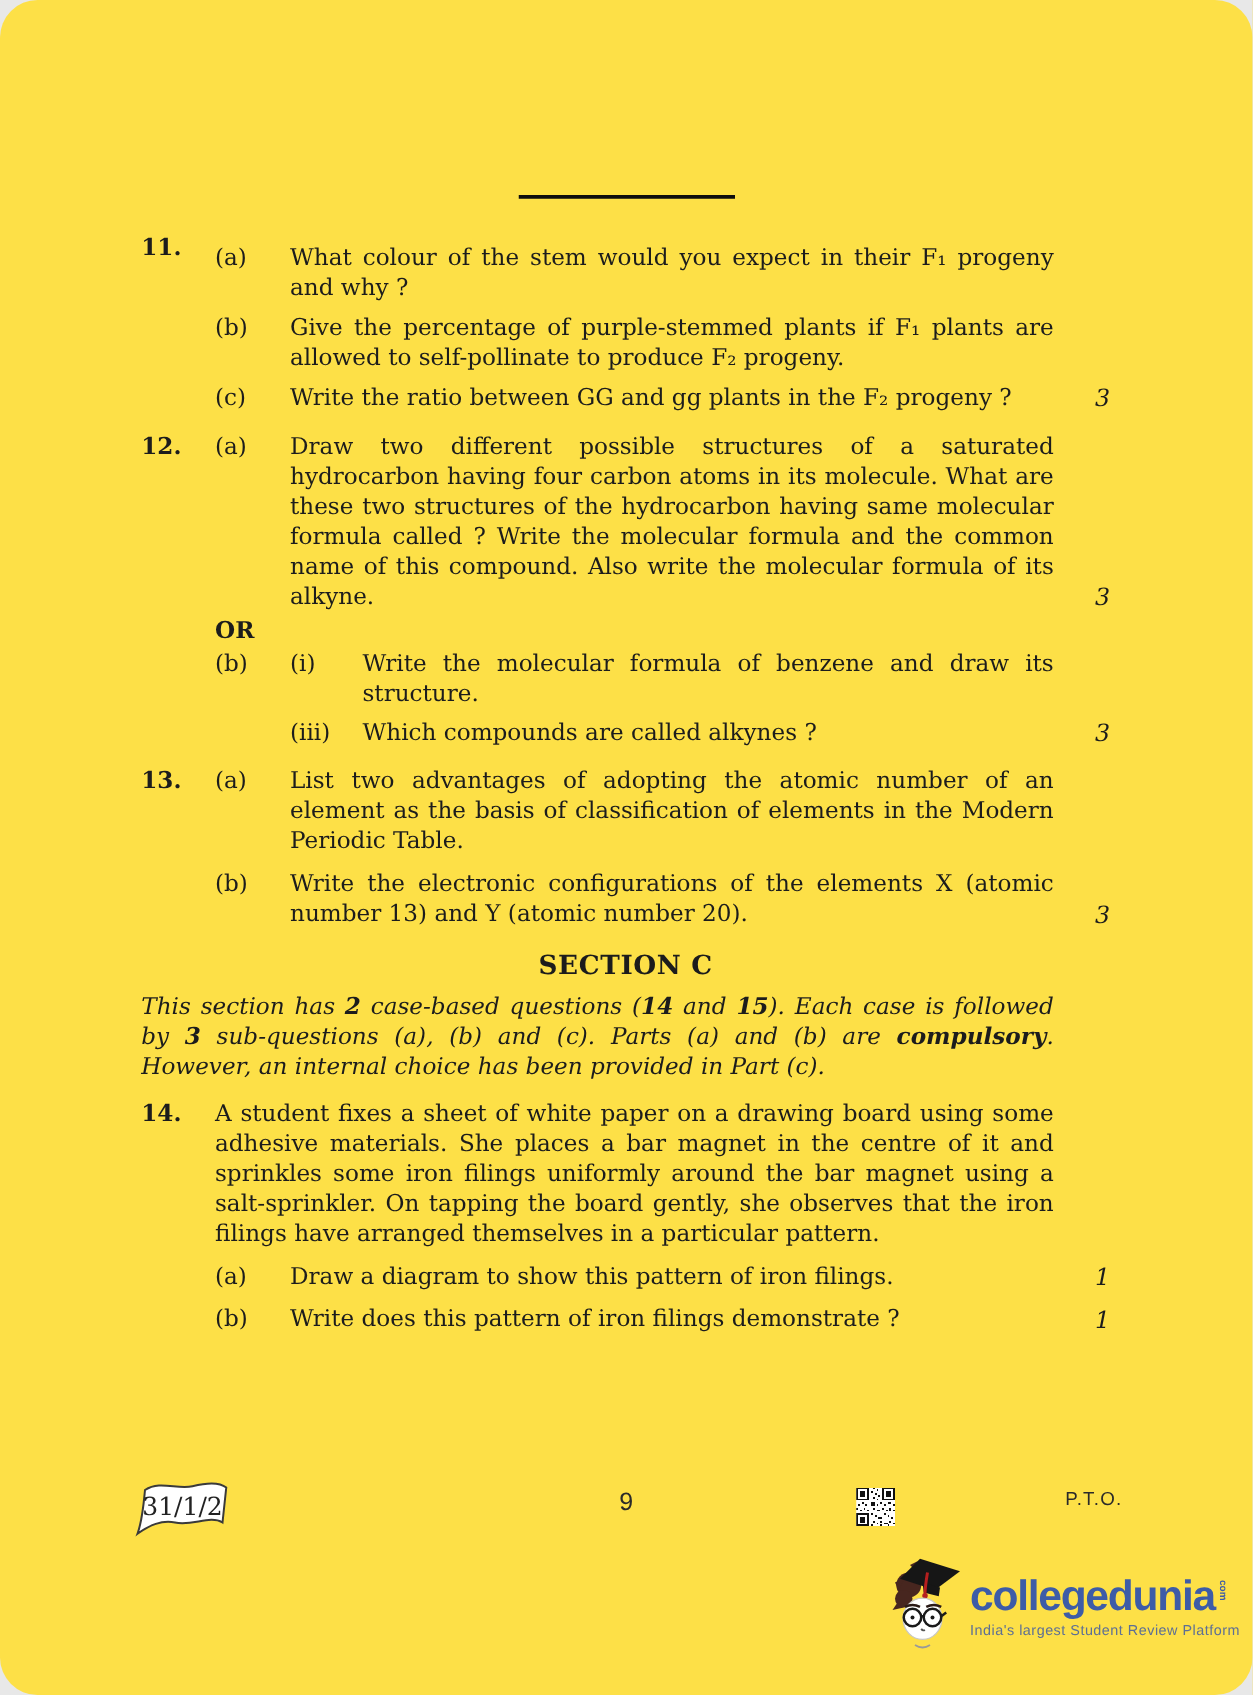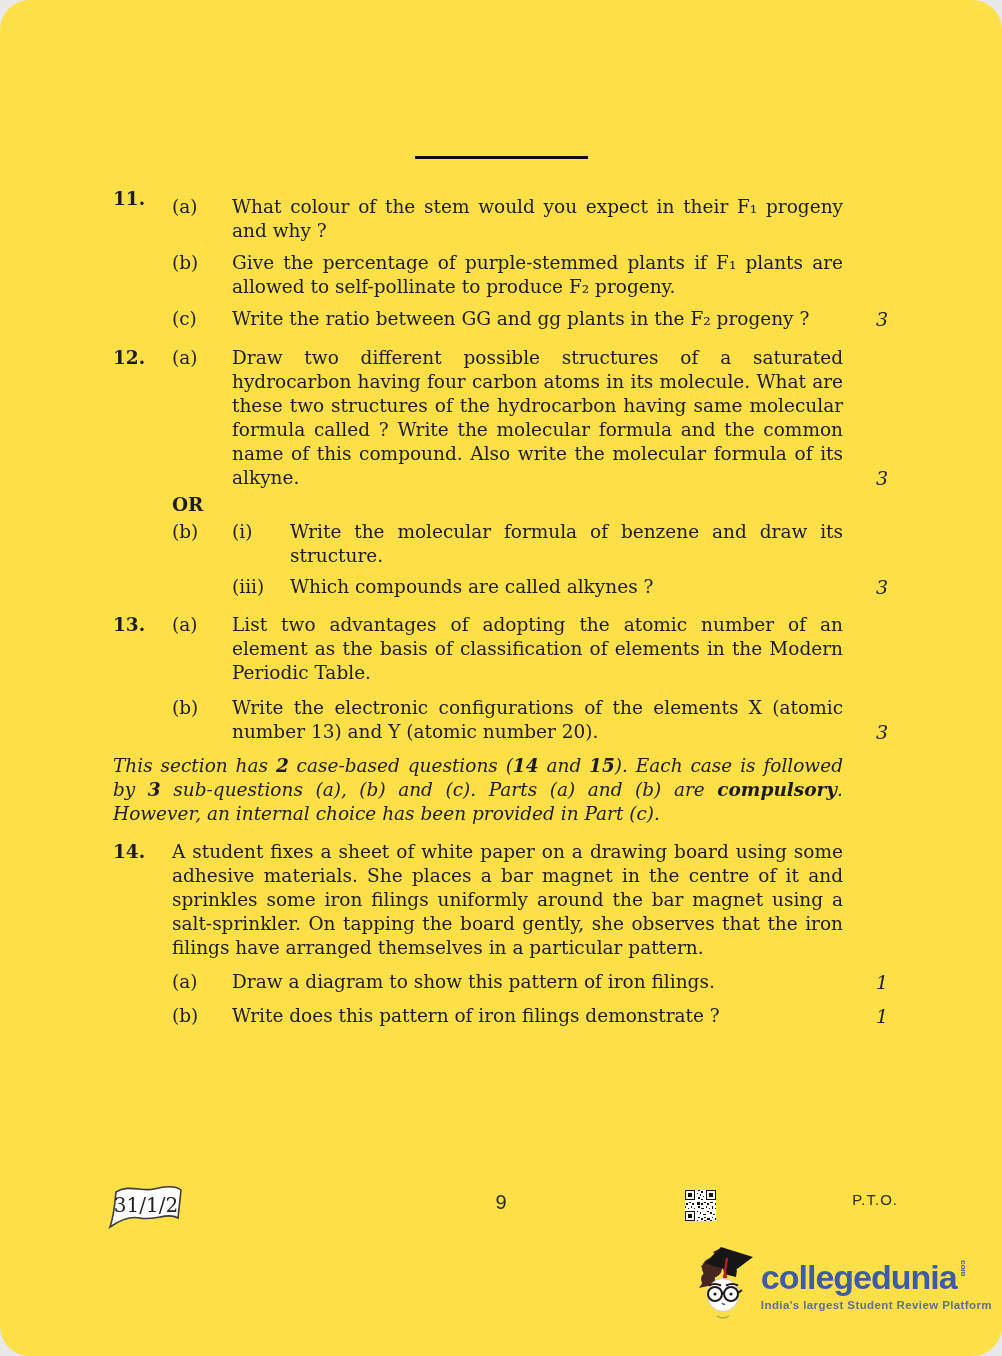--- a/index.html
+++ b/index.html
@@ -74,42 +74,42 @@
     position: absolute; right: 104px; top: 1191px;
     font-family: "Liberation Sans", sans-serif;
     font-size: 15px; font-weight: 500; letter-spacing: 1px; color: #2a2a2a;
   }
   
   .logo {
     position: absolute; right: 10px; top: 1246px;
     display: flex; align-items: flex-start;
   }
   .logo-textcol { margin-left: 4px; padding-top: 14px; }
-  .logo-mainrow { display: flex; align-items: flex-start; }
+  .logo-mainrow { display: flex; align-items: center; }
   .logo-name {
     font-family: "Liberation Sans", sans-serif;
     font-weight: bold;
     font-size: 34px;
     letter-spacing: -1px;
     color: #3d5ca7;
     line-height: 1;
   }
   .logo-suffix {
     writing-mode: vertical-rl;
     font-family: "Liberation Sans", sans-serif;
     font-weight: bold;
     font-size: 8px;
     color: #3d5ca7;
     margin-left: 2px;
     line-height: 1;
     height: 26px;
   }
   .logo-tagline {
     font-family: "Liberation Sans", sans-serif;
-    font-weight: bold;
+    font-weight: normal;
     font-size: 11.5px;
     letter-spacing: 0.4px;
     color: #5d6f95;
     margin-top: 5px;
   }
 </style>
 </head>
 <body>
 
 <div class="page">
@@ -179,20 +179,21 @@
         <div class="part mt11">
           <div class="plabel">(b)</div>
           <p class="ptext">
             <span>Write the electronic configurations of the elements X (atomic number 13) and Y (atomic number 20).</span>
             <span class="marks">3</span>
           </p>
         </div>
       </div>
     </div>
 
+    <div class="section-title">SECTION C</div>
     <p class="note"><span>This section has </span><span class="bi">2</span><span> case-based questions (</span><span class="bi">14</span><span> and </span><span class="bi">15</span><span>). Each case is followed by </span><span class="bi">3</span><span> sub-questions (a), (b) and (c). Parts (a) and (b) are </span><span class="bi">compulsory</span><span>. However, an internal choice has been provided in Part (c).</span></p>
 
     <div class="q mt14">
       <div class="qnum">14.</div>
       <div class="qbody">
         <p class="ptext">A student fixes a sheet of white paper on a drawing board using some adhesive materials. She places a bar magnet in the centre of it and sprinkles some iron filings uniformly around the bar magnet using a salt-sprinkler. On tapping the board gently, she observes that the iron filings have arranged themselves in a particular pattern.</p>
         <div class="part mt10">
           <div class="plabel">(a)</div>
           <p class="ptext">
             <span>Draw a diagram to show this pattern of iron filings.</span>

